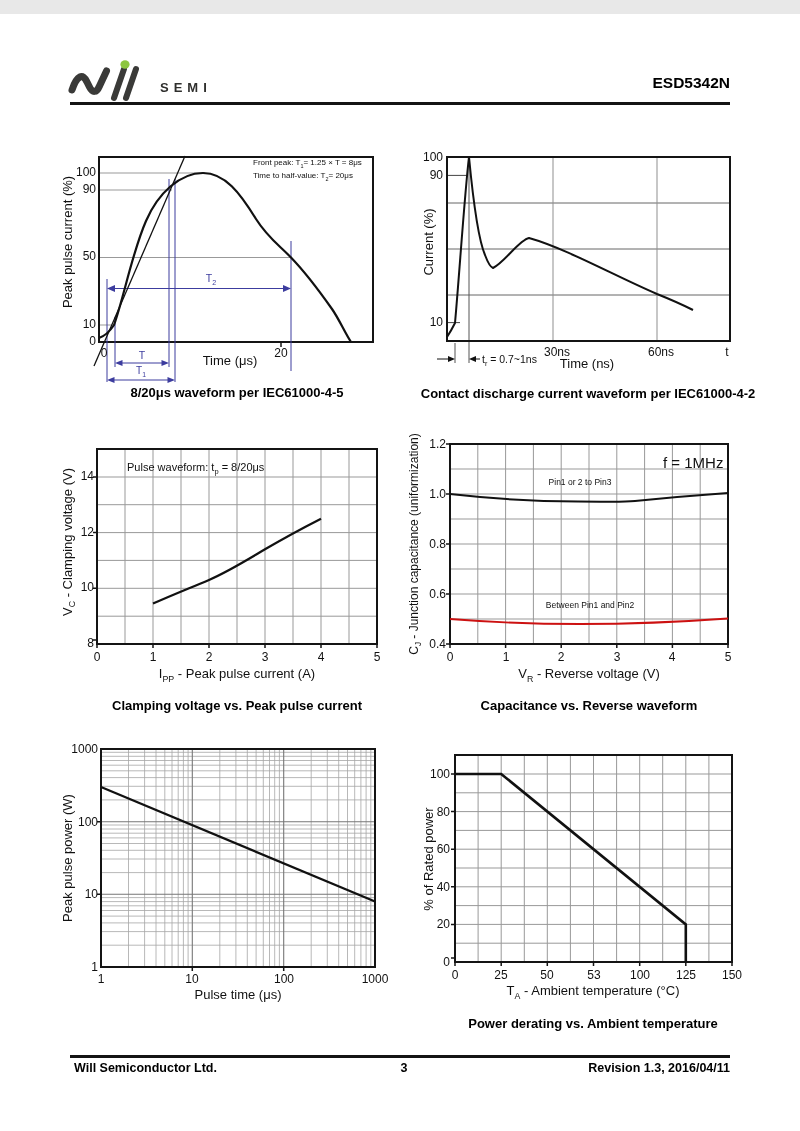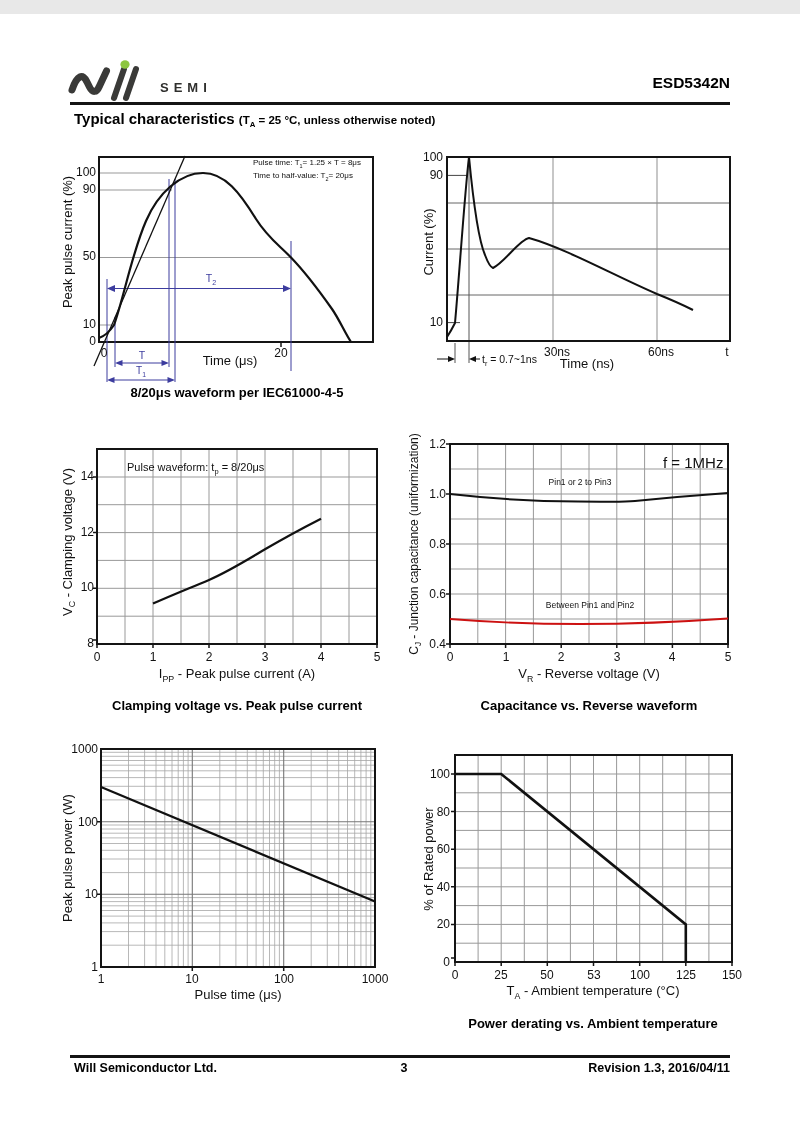--- a/index.html
+++ b/index.html
@@ -34,24 +34,20 @@
     <g>
       <path d="M4,30 C9,15 15,13 19,22 L21.5,27 C24.5,33 28.5,33 31.5,26 L38.5,11" fill="none" stroke="#3a3a38" stroke-width="7" stroke-linejoin="round" stroke-linecap="round"></path>
       <path d="M46,38 L56,9" stroke="#3a3a38" stroke-width="6" stroke-linecap="round"></path>
       <path d="M58,38 L68,9" stroke="#3a3a38" stroke-width="6" stroke-linecap="round"></path>
       <ellipse cx="57" cy="4.5" rx="4.6" ry="4.2" fill="#8dc63f"></ellipse>
     </g>
   </svg>
   <div class="brand-sub" style="left:160px;top:66px">SEMI</div>
   <div class="hdr-part" style="left:530px;top:60px;width:200px">ESD5342N</div>
   <div class="rule" style="left:70px;top:88px;width:660px;height:2.5px"></div>
-  <div class="hdr-title" style="left:74px;top:96px">
-    <span>Typical characteristics</span>
-    <span class="hdr-note"><span>(T</span><sub>A</sub><span> = 25 °C, unless otherwise noted)</span></span>
-  </div>
 
   <div class="chart" style="left:70px;top:135px;width:330px;height:260px">
     <svg width="330" height="260" viewBox="0 0 330 260">
       <g stroke="#999999" stroke-width="1.2">
         <path d="M29 24H135M29 41H102M29 108.5H221M29 176H45" fill="none"></path>
       </g>
       <rect x="29" y="8" width="274" height="185" fill="none" stroke="#141414" stroke-width="2"></rect>
       <path d="M211 193v5" stroke="#141414" stroke-width="1.5"></path>
       <g stroke="#3c3c9e" stroke-width="1">
         <path d="M37 130V233M45 168V218M99 30V218M105 30V233M221 92V222" fill="none"></path>
@@ -68,21 +64,21 @@
       <path d="M24,217 L115,7" stroke="#111111" stroke-width="1.3" fill="none"></path>
       <path d="M29,189 C35,187 40,182 44,176 C54,148 62,104 76,72 C88,44 110,24 133,24 C155,24 170,44 186,70 C198,89 209,96 221,108.5 C235,123 250,143 262,160 C269,170 275,184 281,193" fill="none" stroke="#111111" stroke-width="2.2"></path>
     </svg>
     <span class="tk r" style="left:0;top:17px;width:26px">100</span>
     <span class="tk r" style="left:0;top:34px;width:26px">90</span>
     <span class="tk r" style="left:0;top:101px;width:26px">50</span>
     <span class="tk r" style="left:0;top:169px;width:26px">10</span>
     <span class="tk r" style="left:0;top:186px;width:26px">0</span>
     <span class="tk c" style="left:34px;top:198px">0</span>
     <span class="tk c" style="left:211px;top:198px">20</span>
-    <div class="ann" style="left:183px;top:10px"><span>Pulse time: T</span><sub>1</sub><span>= 1.25 × T = 8μs</span></div>
+    <div class="ann" style="left:183px;top:10px"><span>Front peak: T</span><sub>1</sub><span>= 1.25 × T = 8μs</span></div>
     <div class="ann" style="left:183px;top:23px"><span>Time to half-value: T</span><sub>2</sub><span>= 20μs</span></div>
     <span class="tk c blue" style="left:141px;top:124px;font-size:10.5px"><span>T</span><sub>2</sub><span></span></span>
     <span class="tk c blue" style="left:72px;top:201px;font-size:10.5px">T</span>
     <span class="tk c blue" style="left:71px;top:217px;font-size:10px"><span>T</span><sub>1</sub><span></span></span>
     <div class="ax" style="left:160px;top:205px">Time (μs)</div>
     <div class="yl" style="left:-3px;top:93px">Peak pulse current (%)</div>
     <div class="cap" style="left:167px;top:237px">8/20μs waveform per IEC61000-4-5</div>
   </div>
 
   <div class="chart" style="left:415px;top:135px;width:345px;height:260px">
@@ -103,20 +99,21 @@
     </svg>
     <span class="tk r" style="left:0;top:2px;width:28px">100</span>
     <span class="tk r" style="left:0;top:20px;width:28px">90</span>
     <span class="tk r" style="left:0;top:167px;width:28px">10</span>
     <span class="tk c" style="left:142px;top:197px">30ns</span>
     <span class="tk c" style="left:246px;top:197px">60ns</span>
     <span class="tk c" style="left:312px;top:197px">t</span>
     <div class="tk" style="left:67px;top:205px;font-size:10.5px"><span>t</span><sub>r</sub><span> = 0.7~1ns</span></div>
     <div class="ax" style="left:172px;top:208px">Time (ns)</div>
     <div class="yl" style="left:13px;top:93px">Current (%)</div>
+    <div class="cap" style="left:173px;top:238px">Contact discharge current waveform per IEC61000-4-2</div>
   </div>
 
   <div class="chart" style="left:70px;top:420px;width:330px;height:290px">
     <svg width="330" height="290" viewBox="0 0 330 290">
       <g stroke="#999999" stroke-width="1">
         <path d="M55 15V210M83 15V210M111 15V210M139 15V210M167 15V210M195 15V210M223 15V210M251 15V210M279 15V210" fill="none"></path>
         <path d="M27 43H307M27 70.7H307M27 98.6H307M27 126.4H307M27 154.3H307M27 182.2H307" fill="none"></path>
       </g>
       <rect x="27" y="15" width="280" height="195" fill="none" stroke="#141414" stroke-width="2"></rect>
       <path d="M27 210v4M83 210v4M139 210v4M195 210v4M251 210v4M307 210v4M23 43h4M23 98.6h4M23 154.3h4M23 206h4" stroke="#141414" stroke-width="1.5"></path>

